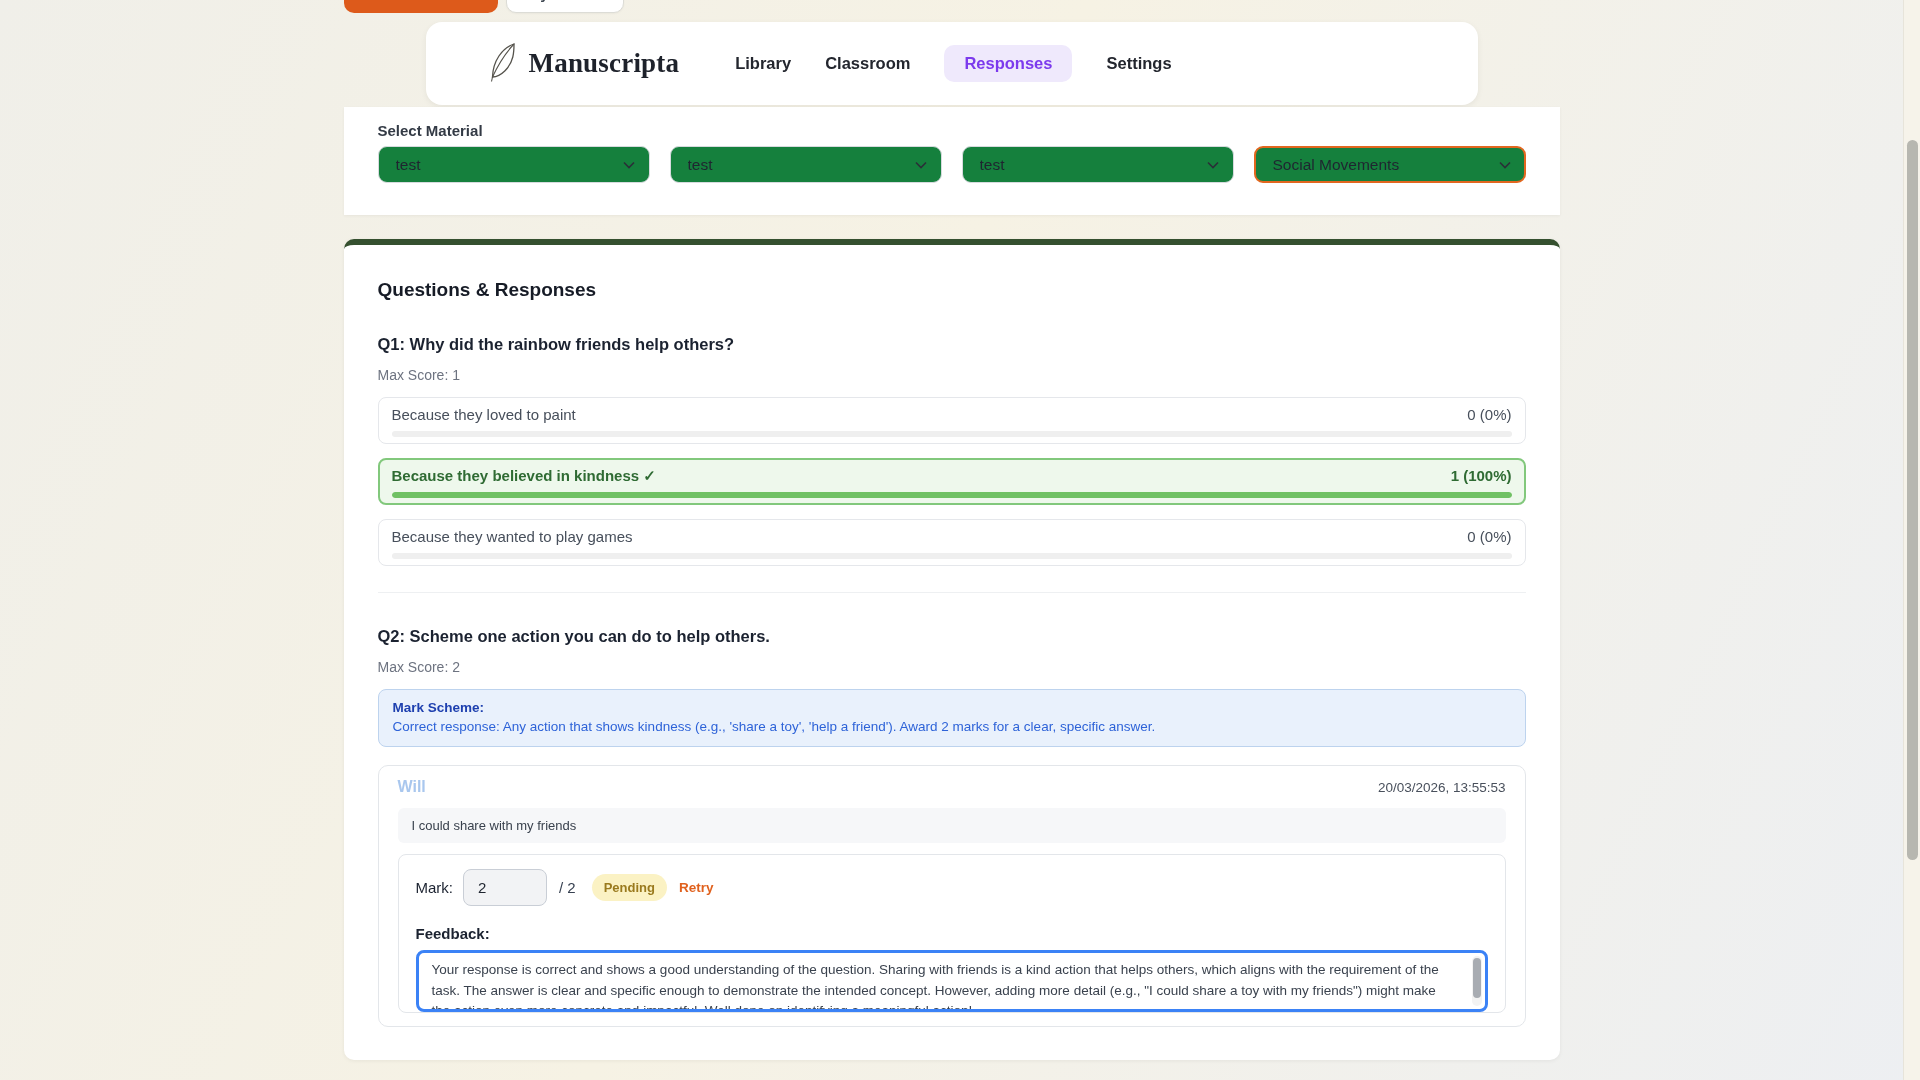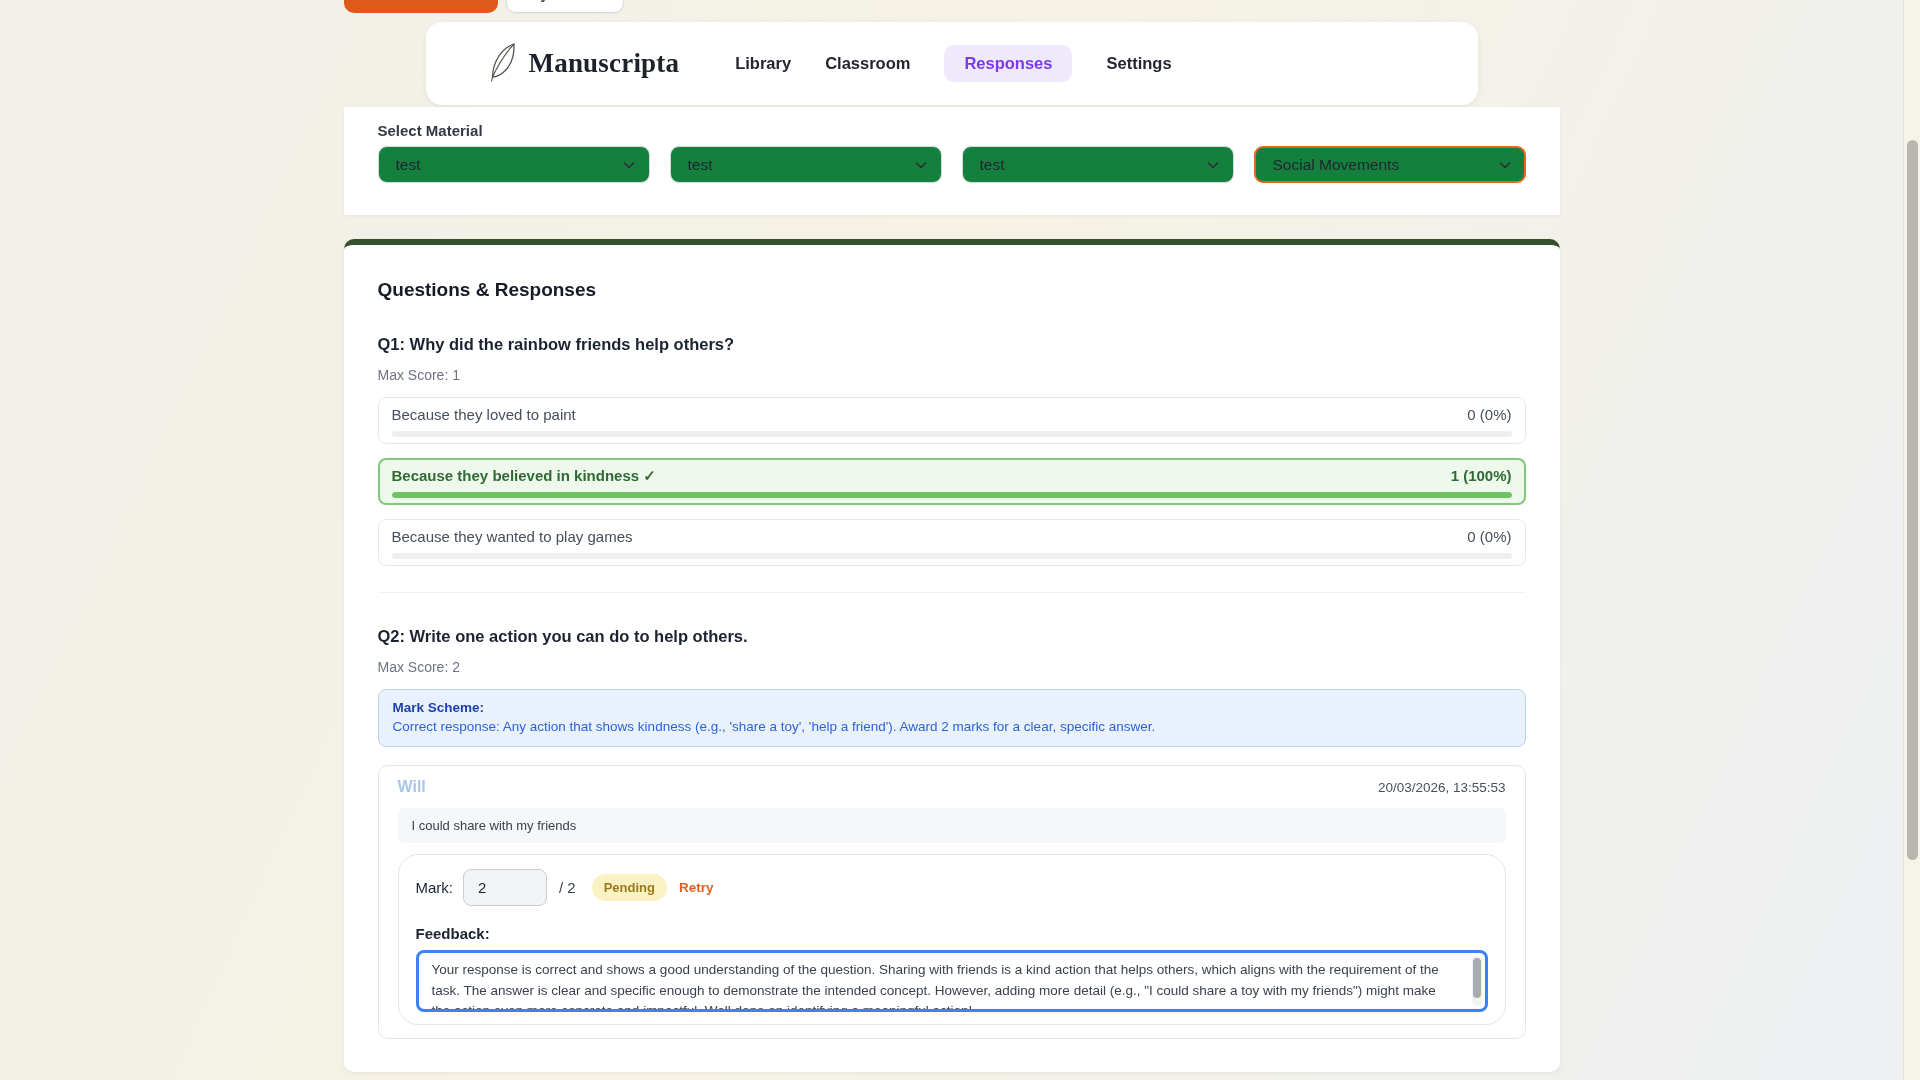--- a/index.html
+++ b/index.html
@@ -61,21 +61,21 @@
   .markscheme { background:#e9f1fc; border:1px solid #bdd3ee; border-radius:8px; margin-top:14px; padding:10px 14px 12px; }
   .ms-title { font-size:13.5px; font-weight:700; color:#1e40af; }
   .ms-text { font-size:13.5px; color:#2e63d8; margin-top:4px; }
 
   .resp-card { border:1px solid #e3e6ea; border-radius:10px; margin-top:18px; padding:12px 19px 13px; background:#fff; }
   .resp-head { display:flex; justify-content:space-between; align-items:center; }
   .student { font-size:16px; font-weight:700; color:#a9c7ee; cursor:pointer; }
   .ts { font-size:13.5px; color:#49505c; }
   .answer { background:#f6f7f9; border-radius:6px; margin-top:12px; padding:10px 14px; font-size:13px; color:#39414d; }
 
-  .mark-panel { border:1px solid #e3e6ea; border-radius:20px; margin-top:11px; padding:14px 17px 12px; }
+  .mark-panel { border:1px solid #e3e6ea; border-radius:8px; margin-top:11px; padding:14px 17px 0; }
   .mark-row { display:flex; align-items:center; }
   .mark-label { font-size:15px; color:#1b2230; }
   .mark-input { width:84px; height:37px; background:#f2f3f5; border:1px solid #c9ced6; border-radius:8px;
                 padding:0 0 0 14px; font-size:15px; color:#1f2530; margin-left:10px; font-family:"Liberation Sans",sans-serif; }
   .mark-total { font-size:15px; color:#374151; margin-left:12px; }
   .badge { background:#fbf2c4; color:#9a7a1e; font-size:13px; font-weight:700; border-radius:999px;
            padding:6px 12px; margin-left:16px; }
   .retry { color:#e0611e; font-size:13.5px; font-weight:700; margin-left:12px; cursor:pointer; text-decoration:none; }
   .fb-label { font-size:15px; font-weight:700; color:#1b2230; margin-top:19px; }
   .fb-box { position:relative; border:3px solid #3b82f6; border-radius:8px; margin-top:8px; height:62px; overflow:hidden; background:#fff; }
@@ -189,21 +189,21 @@
             <span>Because they wanted to play games</span>
             <span>0 (0%)</span>
           </div>
           <div class="bar">
               <div class="fill" style="width: 0%;"></div>
             </div>
         </div>
       </div>
 
       <div class="qblock">
-        <h3>Q2: Write one action you can do to help others.</h3>
+        <h3>Q2: Scheme one action you can do to help others.</h3>
         <div class="maxscore">Max Score: 2</div>
 
         <div class="markscheme">
           <div class="ms-title">Mark Scheme:</div>
           <div class="ms-text">Correct response: Any action that shows kindness (e.g., 'share a toy', 'help a friend'). Award 2 marks for a clear, specific answer.</div>
         </div>
 
         <div class="resp-card">
           <div class="resp-head">
             <span class="student">Will</span>

